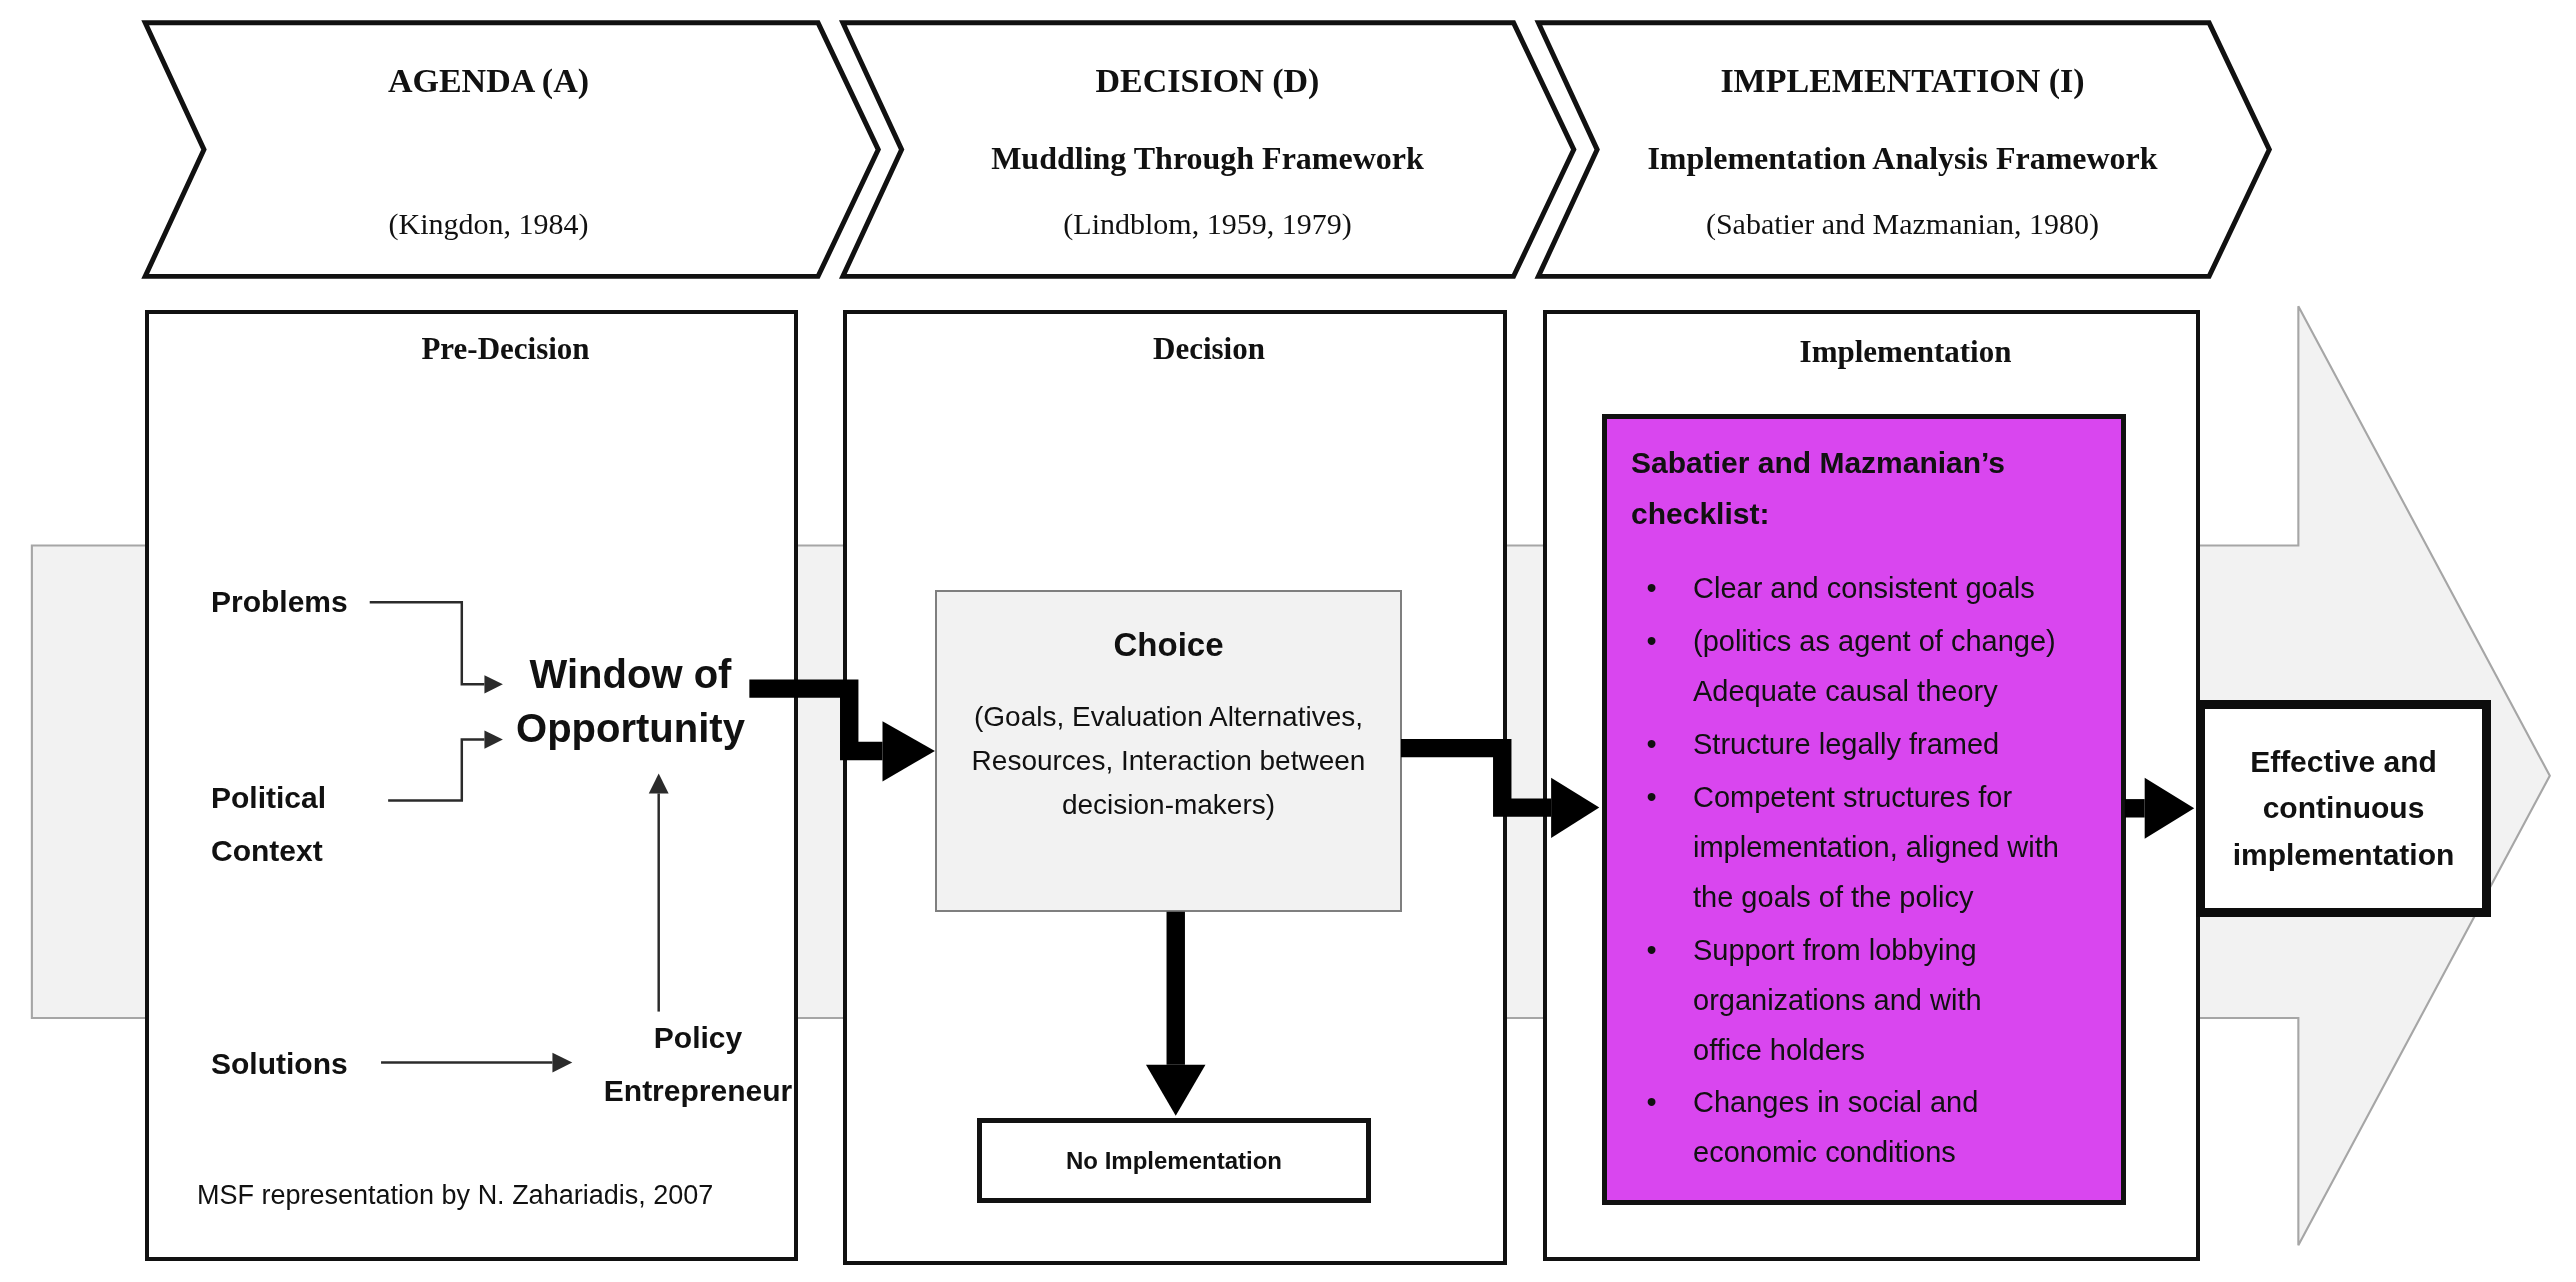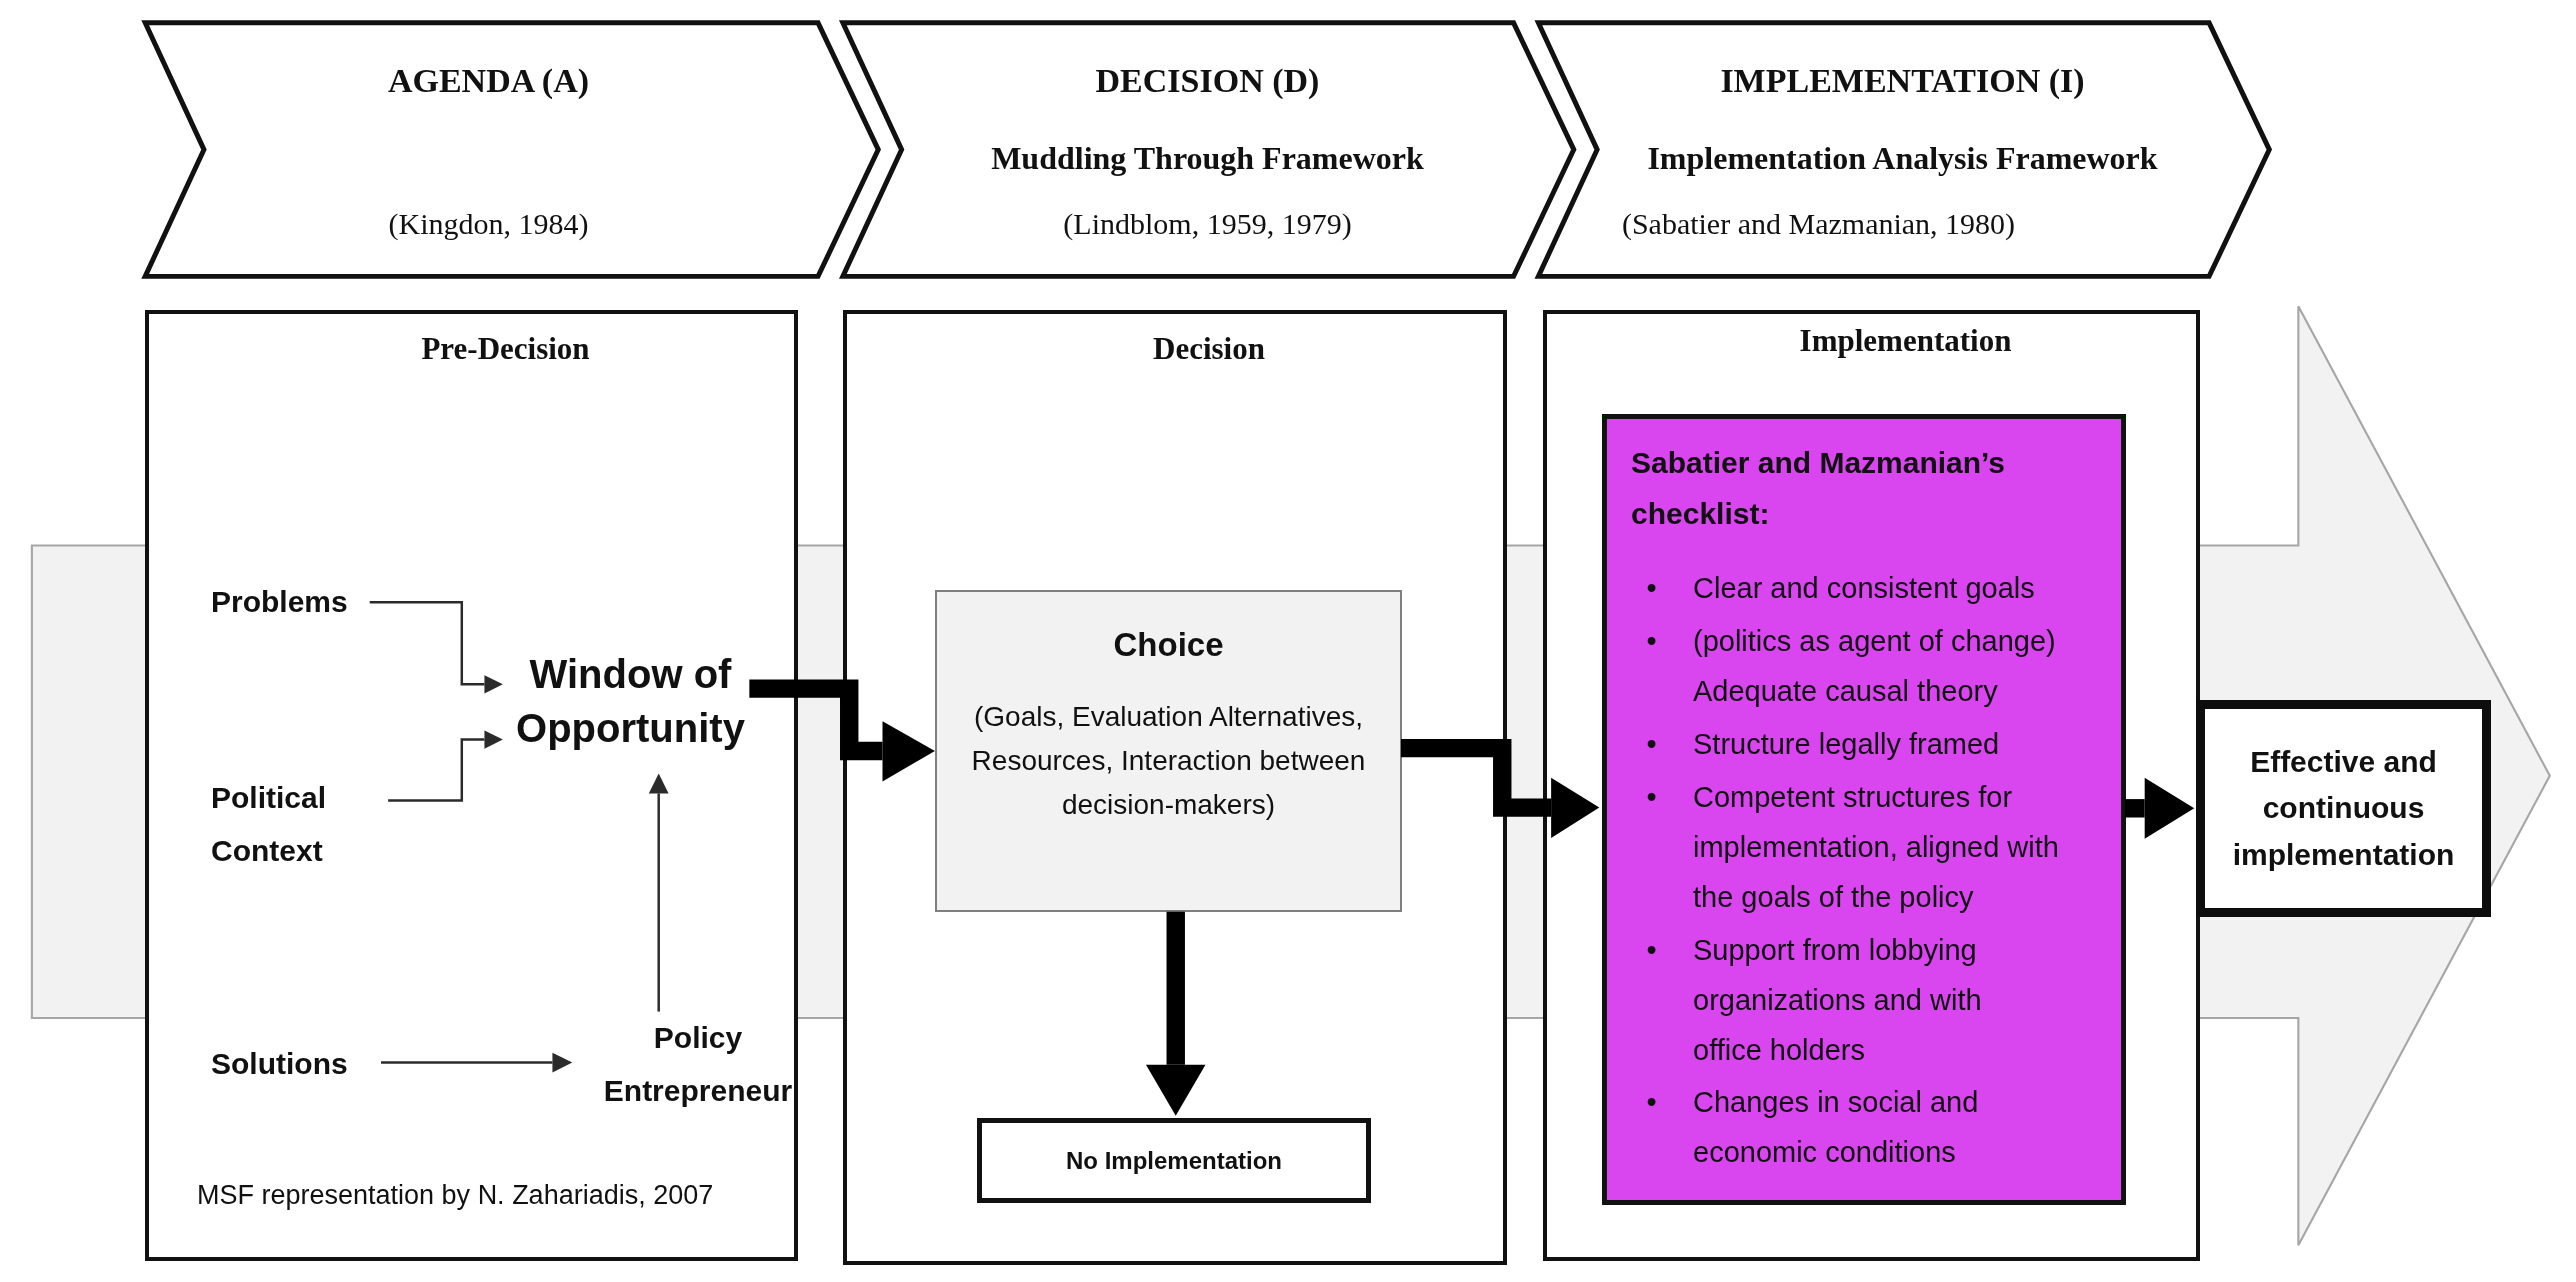--- a/index.html
+++ b/index.html
@@ -65,29 +65,29 @@
 
   <div class="chev-line chev-title" style="left:170px;top:62px;width:637px;">AGENDA (A)</div>
   <div class="chev-line chev-cite" style="left:170px;top:207px;width:637px;">(Kingdon, 1984)</div>
 
   <div class="chev-line chev-title" style="left:889px;top:62px;width:637px;">DECISION (D)</div>
   <div class="chev-line chev-sub" style="left:889px;top:140px;width:637px;">Muddling Through Framework</div>
   <div class="chev-line chev-cite" style="left:889px;top:207px;width:637px;">(Lindblom, 1959, 1979)</div>
 
   <div class="chev-line chev-title" style="left:1584px;top:62px;width:637px;">IMPLEMENTATION (I)</div>
   <div class="chev-line chev-sub" style="left:1584px;top:140px;width:637px;">Implementation Analysis Framework</div>
-  <div class="chev-line chev-cite" style="left:1500px;top:207px;width:637px;text-align:center;">(Sabatier and Mazmanian, 1980)</div>
+  <div class="chev-line chev-cite" style="left:1584px;top:207px;width:637px;text-align:center;">(Sabatier and Mazmanian, 1980)</div>
 
   <div class="box" style="left:145px;top:310px;width:653px;height:951px;"></div>
   <div class="box" style="left:843px;top:310px;width:664px;height:955px;"></div>
   <div class="box" style="left:1543px;top:310px;width:657px;height:951px;"></div>
 
   <div class="box-title" style="left:145px;top:331px;width:653px;">Pre-Decision</div>
   <div class="box-title" style="left:843px;top:331px;width:664px;">Decision</div>
-  <div class="box-title" style="left:1543px;top:323px;width:657px;">Implementation</div>
+  <div class="box-title" style="left:1543px;top:334px;width:657px;">Implementation</div>
 
   <div class="label" style="left:211px;top:582px;">Problems</div>
   <div class="label political-label" style="left:211px;top:771px;width:177px;">Political Context</div>
   <div class="label" style="left:211px;top:1044px;">Solutions</div>
   <div class="label window-label" style="left:503px;top:648px;width:255px;">Window of Opportunity</div>
   <div class="label entrepreneur-label" style="left:574px;top:1011px;width:248px;">Policy Entrepreneur</div>
   <div class="note" style="left:197px;top:1180px;">MSF representation by N. Zahariadis, 2007</div>
 
   <div id="choice-box">
     <div id="choice-title">Choice</div>

